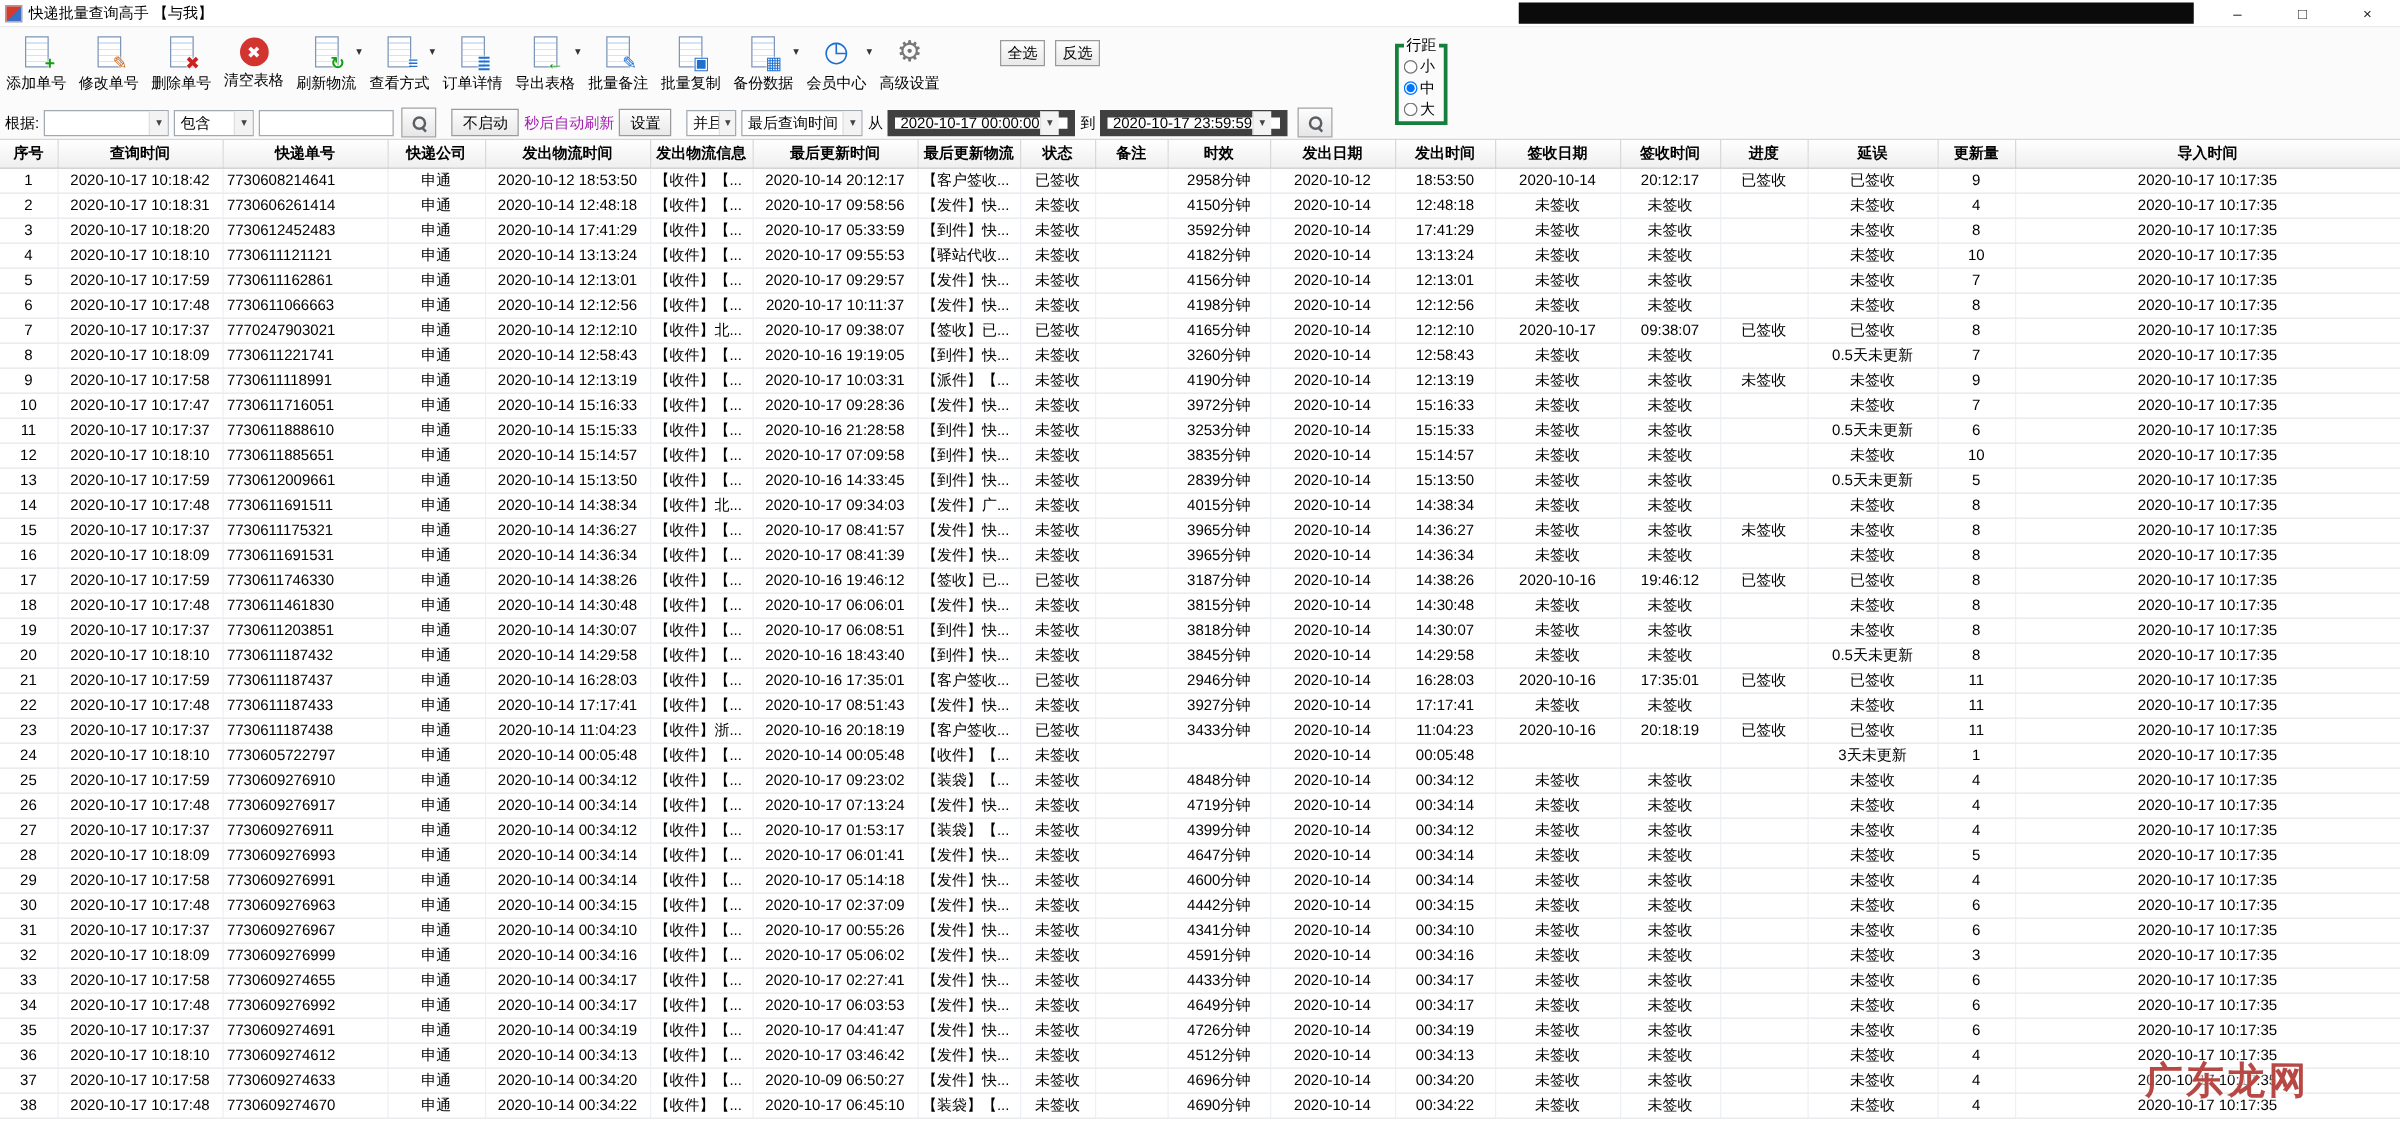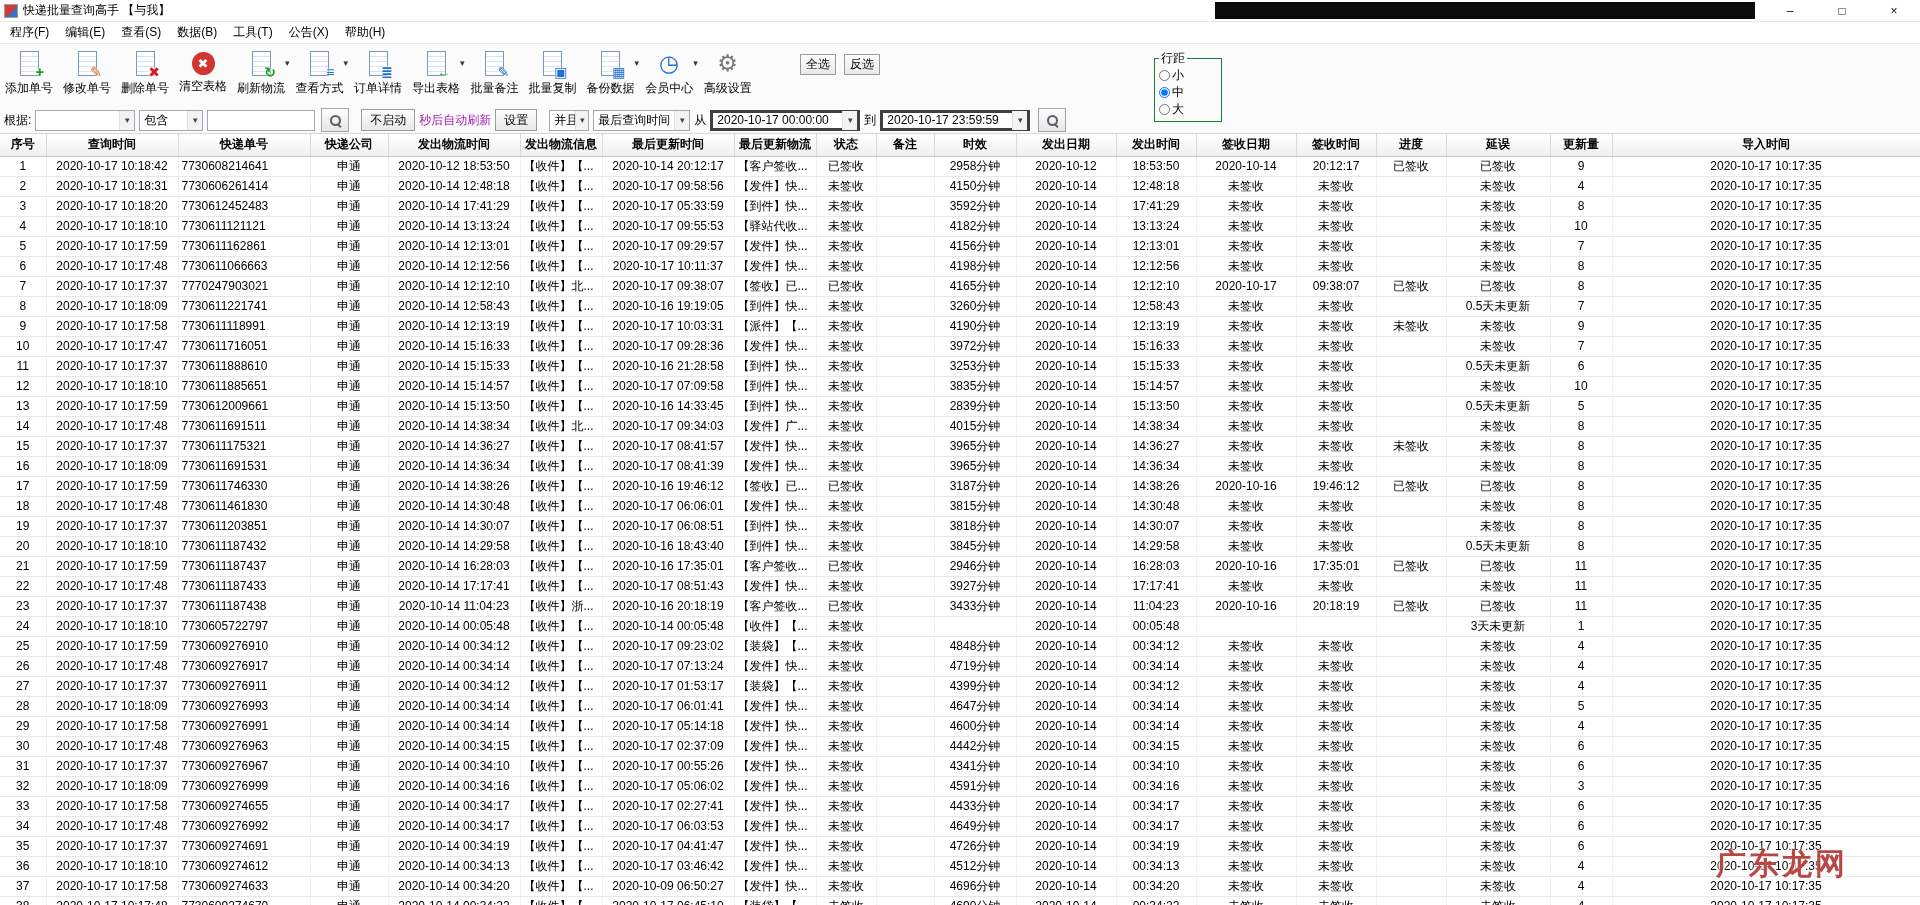--- a/index.html
+++ b/index.html
@@ -36,35 +36,35 @@
 
   .advs{position:absolute;left:848px;top:3px}
   .advs-label{font-size:12px;margin-bottom:2px;white-space:nowrap}
   .advs-row{display:flex;align-items:center}
   .advs-ta{width:168px;height:52px;border:1px solid #a3a9b1;resize:none;overflow-y:scroll;font-family:inherit;font-size:12px}
   .magbtn{width:28px;height:24px;border:1px solid #a3a3a3;background:linear-gradient(#fdfdfd,#e6e6e6);display:flex;align-items:center;justify-content:center;cursor:default;margin-left:10px}
   .mag-ic{position:relative;width:13px;height:13px;display:inline-block}
   .mag-ic::before{content:"";position:absolute;left:1px;top:1px;width:7px;height:7px;border:2px solid #5a5f66;border-radius:50%}
   .mag-ic::after{content:"";position:absolute;left:9px;top:9px;width:5px;height:2px;background:#5a5f66;transform:rotate(45deg);transform-origin:0 0}
 
-  .spacing{position:absolute;left:1154px;top:6px;width:68px;height:72px;border:1px solid #15803d;padding:0 4px 2px 4px}
+  .spacing{position:absolute;left:1116px;top:6px;width:42px;height:72px;border:3px solid #15803d;padding:0 4px 2px 4px}
   .spacing legend{font-size:12px;padding:0 2px}
   .sp-opt{display:flex;align-items:center;gap:2px;height:17px;font-size:12px;cursor:default}
   .sp-opt input{width:11px;height:11px;margin:0}
 
   .filter-row{height:28px;display:flex;align-items:center;gap:4px;padding-left:4px}
   .flabel{white-space:nowrap}
   .combo{display:flex;align-items:center;justify-content:space-between;border:1px solid #a3a9b1;background:#fff;height:21px;padding-left:4px;cursor:default}
   .combo-t{white-space:nowrap;overflow:hidden}
   .combo-a{width:15px;text-align:center;font-size:9px;color:#444;border-left:1px solid #e0e0e0;background:#f3f3f3;height:19px;line-height:19px}
   .w100{width:100px}.w64{width:64px}.w56{width:40px}.w110{width:97px}
   .ftext{width:108px;height:21px;border:1px solid #a3a9b1;font-family:inherit;font-size:12px;padding:0 3px}
   .fbtn{height:22px;border:1px solid #9a9a9a;background:linear-gradient(#fdfdfd,#e9e9e9);font-size:12px;padding:0 8px;cursor:default;font-family:inherit}
   .fgray{color:#a21caf;white-space:nowrap}
-  .datebox{display:flex;align-items:center;justify-content:space-between;border:3px solid #404040;background:#fff;height:21px;width:150px;padding-left:4px;cursor:default}
+  .datebox{display:flex;align-items:center;justify-content:flex-start;border:6px solid #404040;background:#fff;height:21px;width:150px;padding-left:4px;cursor:default}
 
   
   .tablewrap{position:relative;background:#fff}
   table{border-collapse:collapse;table-layout:fixed;width:1920px}
   th{height:22px;background:linear-gradient(#ffffff,#efefef);border-right:1px solid #d9d9d9;border-bottom:1px solid #c6c6c6;font-weight:bold;font-size:12px;white-space:nowrap;overflow:hidden;padding:0 2px}
   td{height:19px;line-height:19px;font-size:12px;white-space:nowrap;overflow:hidden;padding:0 3px;border-right:1px solid #edf0f4;border-bottom:1px solid #e4e7eb}
   td.c{text-align:center}
   td.l{text-align:left}
 
   .watermark{position:absolute;right:72px;bottom:20px;font-size:30px;font-weight:bold;letter-spacing:3px;color:rgba(170,40,35,.85);text-shadow:0 0 4px rgba(255,255,255,.95),1px 1px 2px rgba(255,255,255,.9);pointer-events:none}
@@ -78,29 +78,20 @@
     <span class="appicon"></span>
     <span class="wtitle">快递批量查询高手 【与我】</span>
     <div class="strip"></div>
     <div class="wcontrols">
       <span class="wc">–</span>
       <span class="wc">□</span>
       <span class="wc">×</span>
     </div>
   </div>
 
-  <div class="menubar">
-      <div class="mitem">程序(F)</div>
-      <div class="mitem">编辑(E)</div>
-      <div class="mitem">查看(S)</div>
-      <div class="mitem">数据(B)</div>
-      <div class="mitem">工具(T)</div>
-      <div class="mitem">公告(X)</div>
-      <div class="mitem">帮助(H)</div>
-    </div>
 
   <div class="headerzone">
     <div class="tb-row">
         <div class="tb-wrap">
           <div class="tb-btn">
             <span class="tb-ic doc">
               <span class="tb-badge" style="color: rgb(19, 160, 19);">+</span>
             </span>
             <span class="tb-lb">添加单号</span>
           </div>

